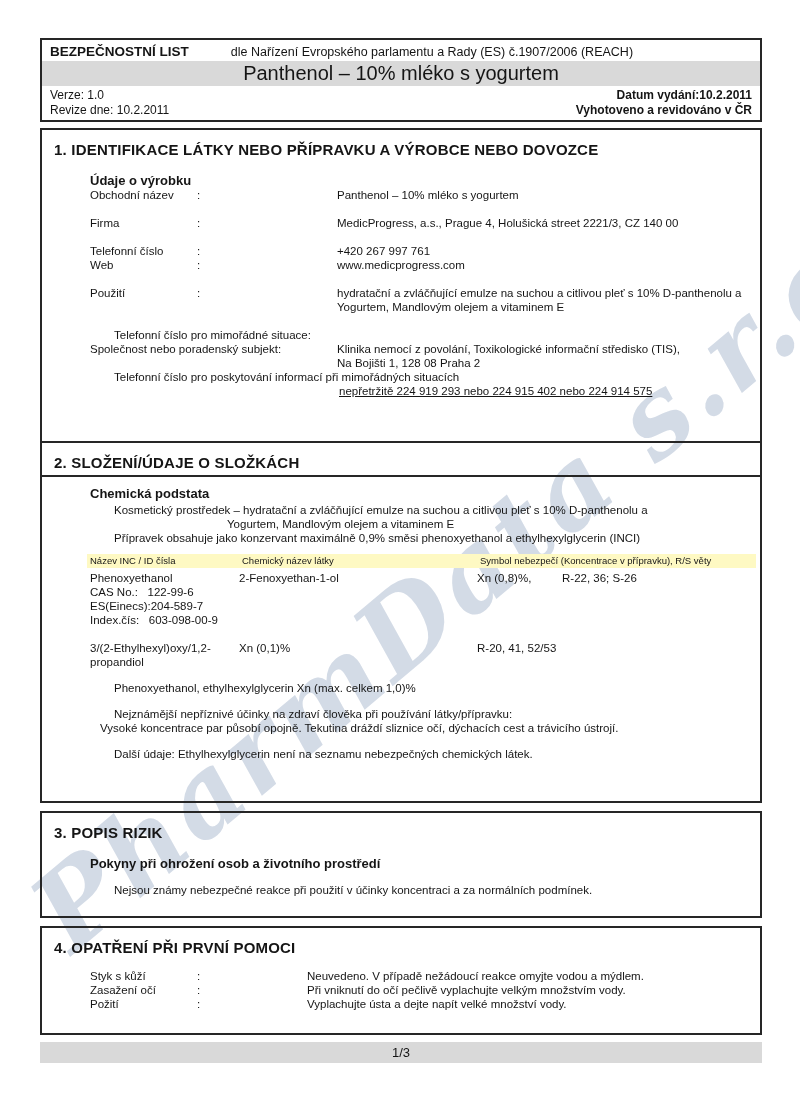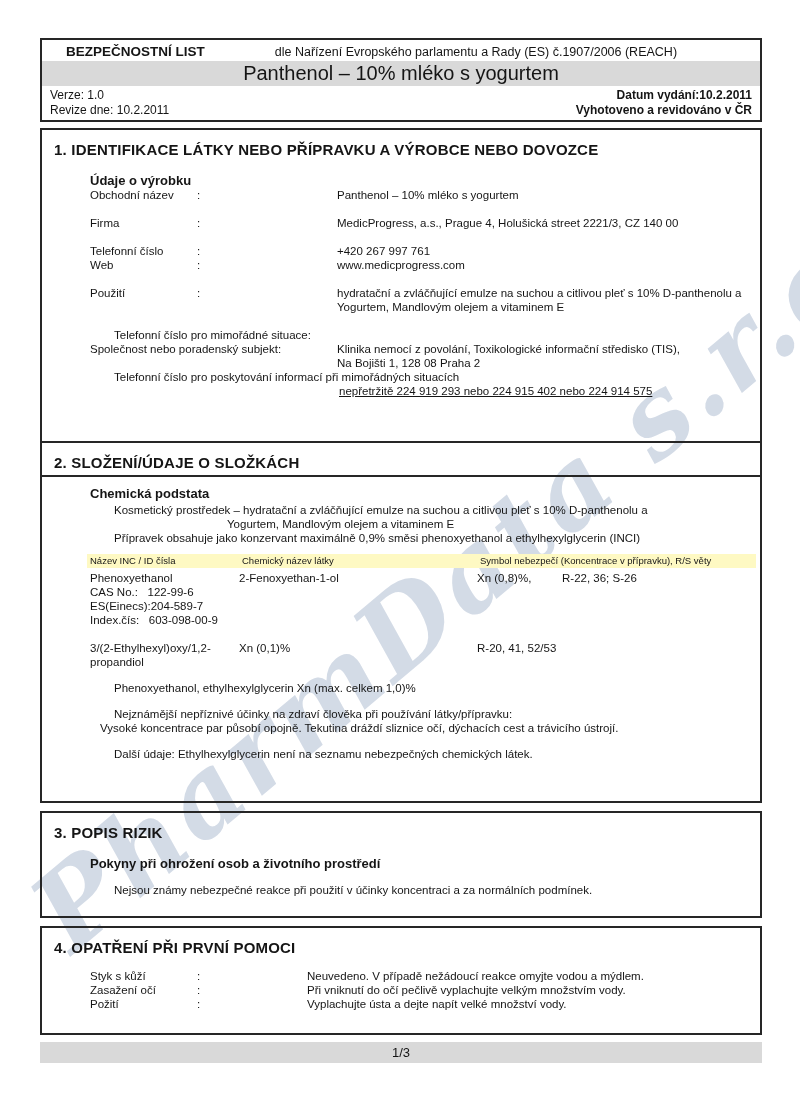--- a/index.html
+++ b/index.html
@@ -5,21 +5,21 @@
   html,body{margin:0;padding:0;background:#fff;}
   .page{position:relative;width:800px;height:1100px;background:#ffffff;overflow:hidden;
         font-family:"Liberation Sans",sans-serif;color:#151515;}
   .wm{position:absolute;top:580px;left:460px;z-index:0;white-space:nowrap;
       font-family:"DejaVu Serif",serif;font-style:italic;font-weight:bold;
       font-size:108px;letter-spacing:4px;color:#ccd5e2;opacity:.85;
       transform:translate(-50%,-50%) rotate(-40deg);pointer-events:none;}
   .box{position:absolute;left:40px;width:722px;border:2px solid #262626;background:transparent;z-index:1;box-sizing:border-box;}
   
   .hdr{top:38px;height:84px;}
-  .hdr-row1{display:flex;align-items:baseline;padding:4px 8px 1px 24px;gap:28px;}
+  .hdr-row1{display:flex;align-items:baseline;padding:4px 8px 1px 8px;}
   .doc-type{font-weight:bold;font-size:13.5px;}
   .regulation{font-size:12.5px;margin-left:42px;}
   .hdr-title{background:#d9d9d9;text-align:center;font-size:20px;line-height:25px;margin-top:1px;}
   .hdr-meta{display:flex;justify-content:space-between;padding:2px 8px 0 8px;font-size:12px;line-height:15px;}
   .hdr-meta .right{text-align:right;font-weight:bold;}
   
   .sec-title{font-size:15px;font-weight:bold;margin:11px 0 0 12px;letter-spacing:.2px;}
   .sub-title{font-size:13px;font-weight:bold;margin:15px 0 0 48px;}
   .txt{font-size:11.5px;line-height:14px;}
   .grid-row{display:grid;grid-template-columns:107px 140px 1fr;padding-left:48px;}

